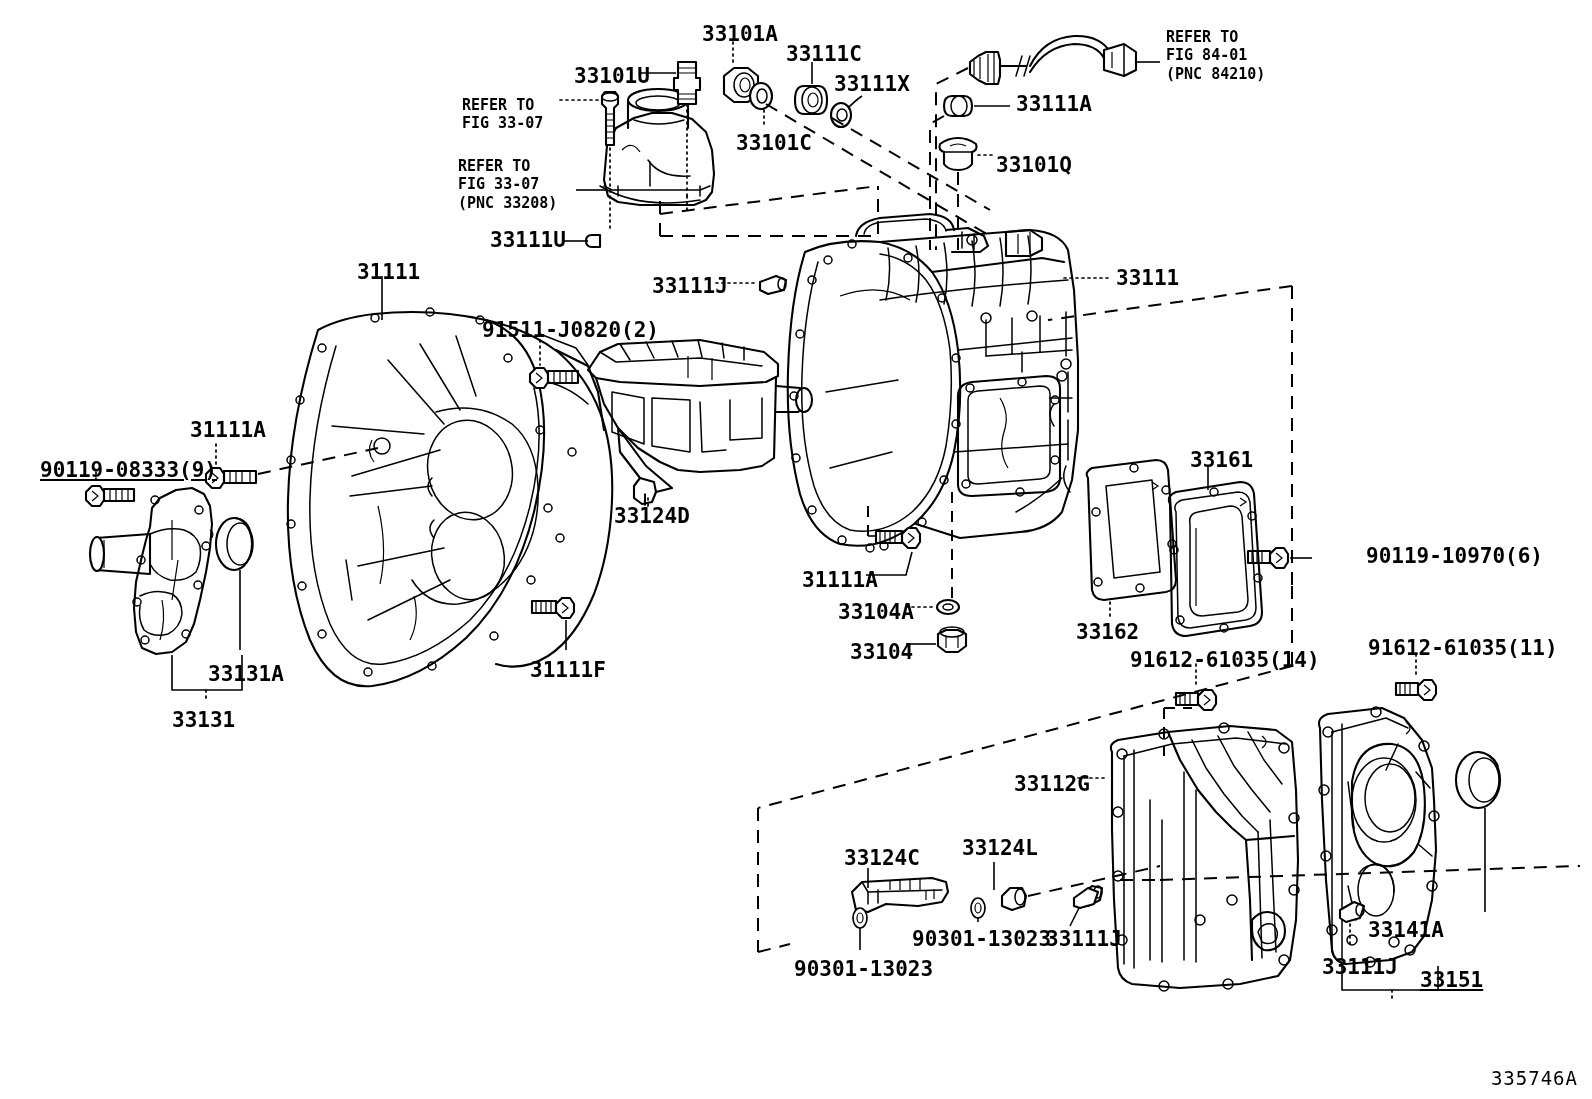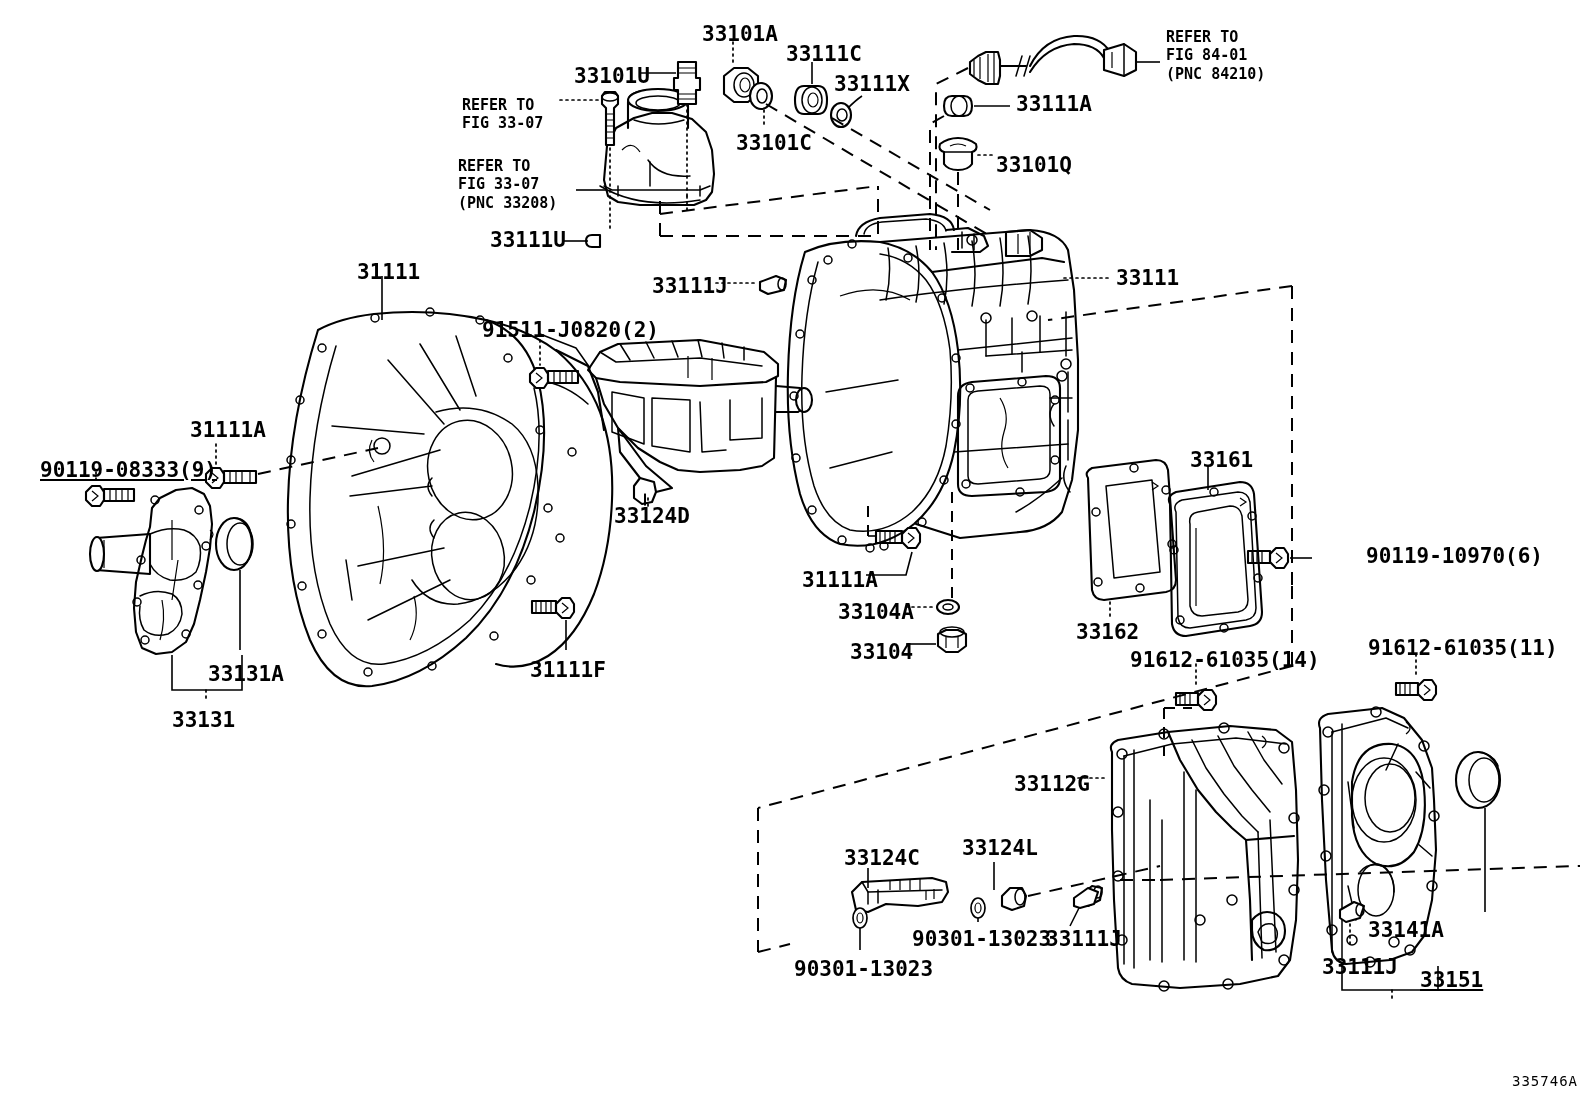--- a/index.html
+++ b/index.html
@@ -2,21 +2,21 @@
 <html><head>
 <meta charset="utf-8">
 <style>
   html,body{margin:0;padding:0;background:#ffffff;}
   body{font-family:"DejaVu Sans Mono","Liberation Mono",monospace;}
   #stage{position:relative;width:1592px;height:1099px;background:#fff;overflow:hidden;}
   #art{position:absolute;left:0;top:0;width:1592px;height:1099px;}
   .lbl{position:absolute;color:#000;font-family:"DejaVu Sans Mono","Liberation Mono",monospace;
        font-weight:bold;font-size:21px;letter-spacing:0px;white-space:pre;line-height:1.22;}
   .lbl.multi{font-size:15px;}
-  #diagid{position:absolute;right:14px;bottom:10px;font-size:14px;font-weight:normal;
+  #diagid{position:absolute;right:14px;bottom:10px;font-size:19px;font-weight:normal;
           font-family:"DejaVu Sans Mono","Liberation Mono",monospace;color:#000;letter-spacing:1px;}
 </style>
 </head>
 <body>
 
 <div id="stage">
 
   <svg id="art" viewBox="0 0 1592 1099" xmlns="http://www.w3.org/2000/svg">
     <defs>
       <style>

